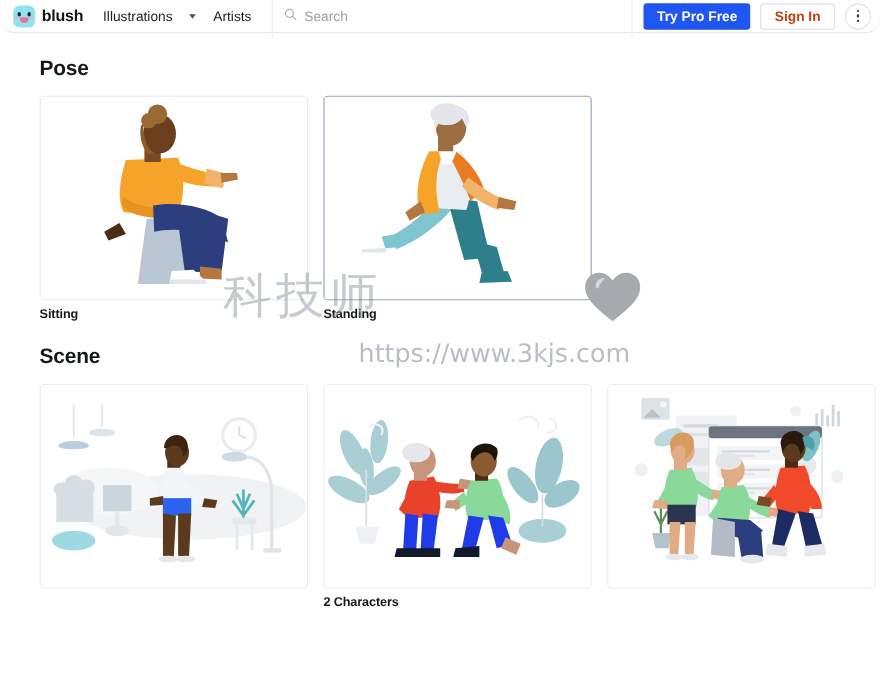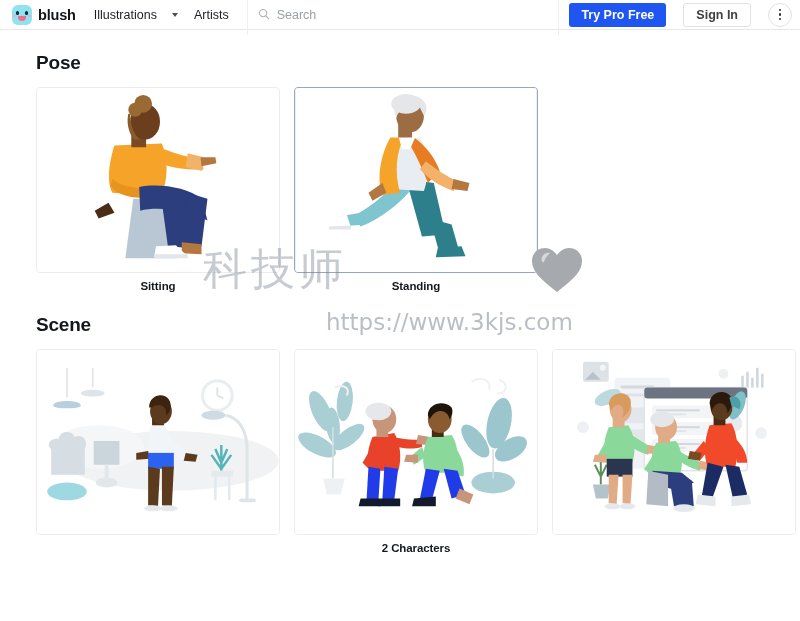--- a/index.html
+++ b/index.html
@@ -13,20 +13,21 @@
   
   .header {
     position: relative;
     height: 30px;
     display: flex;
     align-items: center;
     border-bottom: 1px solid #e7e7e9;
     background: #ffffff;
     padding: 0 8px 0 12px;
     z-index: 5;
+    border-radius: 13px;
   }
   .brand { display: flex; align-items: center; gap: 6px; cursor: pointer; }
   .brand-mark {
     width: 20px; height: 20px; border-radius: 6px;
     background: #8fe3f0;
     position: relative; overflow: hidden; flex: 0 0 auto;
   }
   .brand-mark .eye {
     position: absolute; top: 6px; width: 3px; height: 4px;
     border-radius: 2px; background: #1b2733;
@@ -73,31 +74,31 @@
     padding: 0 10px;
   }
   .search-icon { flex: 0 0 auto; margin-right: 7px; opacity: .55; }
   .search-input {
     border: 0; outline: 0; width: 100%;
     font-family: "Liberation Sans", sans-serif;
     font-size: 12.5px; color: #1b1f24; background: transparent;
   }
   .search-input::placeholder { color: #9aa0a8; }
 
-  .header-right { display: flex; align-items: center; gap: 8px; margin-left: auto; }
+  .header-right { display: flex; align-items: center; gap: 0; margin-left: auto; }
   .btn-pro {
     background: #1f55f0; color: #ffffff;
     font-size: 12.5px; font-weight: bold;
     border: 0; border-radius: 3px;
     padding: 0 12px; height: 24px;
     cursor: pointer; white-space: nowrap;
     font-family: "Liberation Sans", sans-serif;
   }
   .btn-signin {
-    background: #ffffff; color: #404040;
+    background: #ffffff; color: #c2410c;
     font-size: 12.5px; font-weight: bold;
     border: 1px solid #dfe2e6; border-radius: 3px;
     padding: 0 12px; height: 24px; margin-left: 9px;
     cursor: pointer; white-space: nowrap;
     font-family: "Liberation Sans", sans-serif;
   }
   .btn-more {
     width: 24px; height: 24px; margin-left: 9px;
     border: 1px solid #dfe2e6; border-radius: 50%;
     background: #ffffff; cursor: pointer;
@@ -107,21 +108,21 @@
   .btn-more i { width: 2.5px; height: 2.5px; border-radius: 50%; background: #2b3038; display: block; }
 
   
   .content { padding: 0 36px; position: relative; }
   .section-title {
     font-size: 19px; font-weight: bold; color: #14181d;
     margin: 22px 0 0 0; letter-spacing: -0.2px;
   }
   .row { display: flex; gap: 14px; margin-top: 13px; }
 
-  .card-cell { width: 244px; text-align: center; }
+  .card-cell { width: 244px; }
   .card {
     width: 244px; height: 186px;
     border: 1px solid #ececee;
     border-radius: 4px;
     background: #ffffff;
     overflow: hidden;
     position: relative;
     cursor: pointer;
   }
   .card.selected { border-color: #9aa4bd; box-shadow: 0 0 0 1px #c3cadb inset; }

